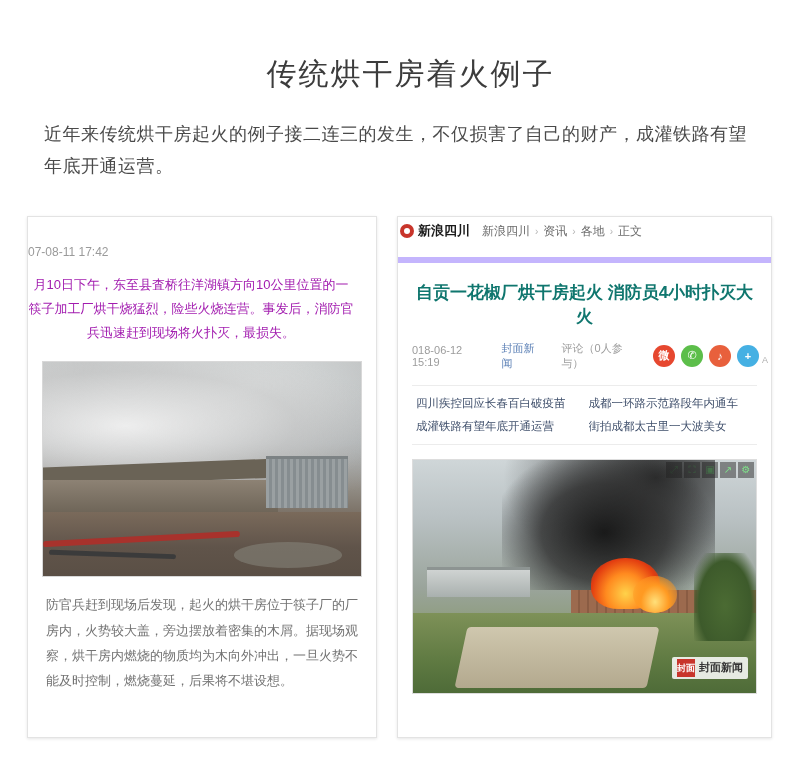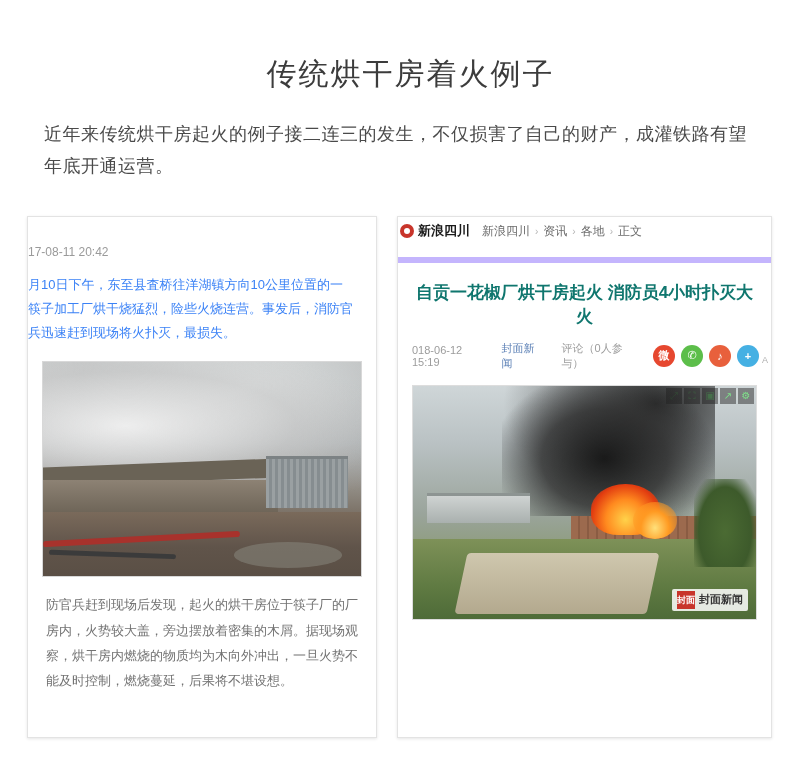--- a/index.html
+++ b/index.html
@@ -68,21 +68,22 @@
     padding-left: 18px;
     font-size: 12px;
     color: #9a9a9a;
   }
   .l-body {
     margin-top: 14px;
     padding-left: 18px;
     padding-right: 8px;
     font-size: 13px;
     line-height: 1.85;
-    color: #3b82f6;
+    color: #a21caf;
+    text-align: center;
   }
   .l-body p { margin: 0; }
   .l-photo {
     margin: 16px 14px 0 14px;
     height: 216px;
     border: 1px solid #d8d8d8;
     position: relative;
     overflow: hidden;
     background: linear-gradient(#b9bcbd 0%, #a9adaf 38%, #8f8a82 60%, #6e6154 78%, #5b5046 100%);
   }
@@ -233,21 +234,21 @@
   .r-road {
     position: absolute; left: 14%; bottom: 2%; width: 56%; height: 26%;
     background: linear-gradient(#cfc7ae, #b3a98e);
     transform: skewX(-12deg); border-radius: 4px;
   }
   .r-trees {
     position: absolute; right: 0; top: 40%; width: 18%; height: 38%;
     background: radial-gradient(ellipse at 50% 60%, #4b6b33 0%, #3d5a2b 60%, rgba(60,90,40,0) 85%);
   }
   .watermark {
-    position: absolute; right: 8px; bottom: 8px;
+    position: absolute; right: 8px; bottom: 14px;
     display: flex; align-items: center; gap: 4px;
     background: rgba(255,255,255,.85); padding: 2px 5px; border-radius: 2px;
   }
   .wm-box {
     width: 18px; height: 18px; background: #c8352b; color: #fff;
     font-size: 9px; line-height: 18px; text-align: center; font-weight: bold;
   }
   .wm-text { font-size: 11px; color: #333; font-weight: bold; }
 </style>
 </head>
@@ -255,21 +256,21 @@
 
 <div class="page">
 
   <h1 class="main-title">传统烘干房着火例子</h1>
   <p class="lede">近年来传统烘干房起火的例子接二连三的发生，不仅损害了自己的财产，成灌铁路有望年底开通运营。</p>
 
   <div class="cards">
 
     <div class="card card-left">
       <div class="l-inner">
-        <div class="l-date">17-08-11 20:42</div>
+        <div class="l-date">07-08-11 17:42</div>
         <div class="l-body">
           <p>月10日下午，东至县査桥往洋湖镇方向10公里位置的一筷子加工厂烘干烧猛烈，险些火烧连营。事发后，消防官兵迅速赶到现场将火扑灭，最损失。</p>
         </div>
       </div>
 
       <div class="l-photo">
         <div class="smoke"></div>
         <div class="roof"></div>
         <div class="wall"></div>
         <div class="shed"></div>
@@ -311,20 +312,26 @@
         <span class="share">
           <span class="sbtn weibo">微</span>
           <span class="sbtn wechat">✆</span>
           <span class="sbtn bell">♪</span>
           <span class="sbtn plus">+</span>
         </span>
       </div>
 
       <div class="r-scrollhint">A</div>
 
+      <div class="r-links">
+        <div>四川疾控回应长春百白破疫苗</div>
+        <div>成都一环路示范路段年内通车</div>
+        <div>成灌铁路有望年底开通运营</div>
+        <div>街拍成都太古里一大波美女</div>
+      </div>
 
       <div class="r-photo">
         <div class="r-toolbar">
           <span class="tbtn">⤢</span>
           <span class="tbtn">⛶</span>
           <span class="tbtn">▣</span>
           <span class="tbtn">↗</span>
           <span class="tbtn">⚙</span>
         </div>
         <div class="blacksmoke"></div>

